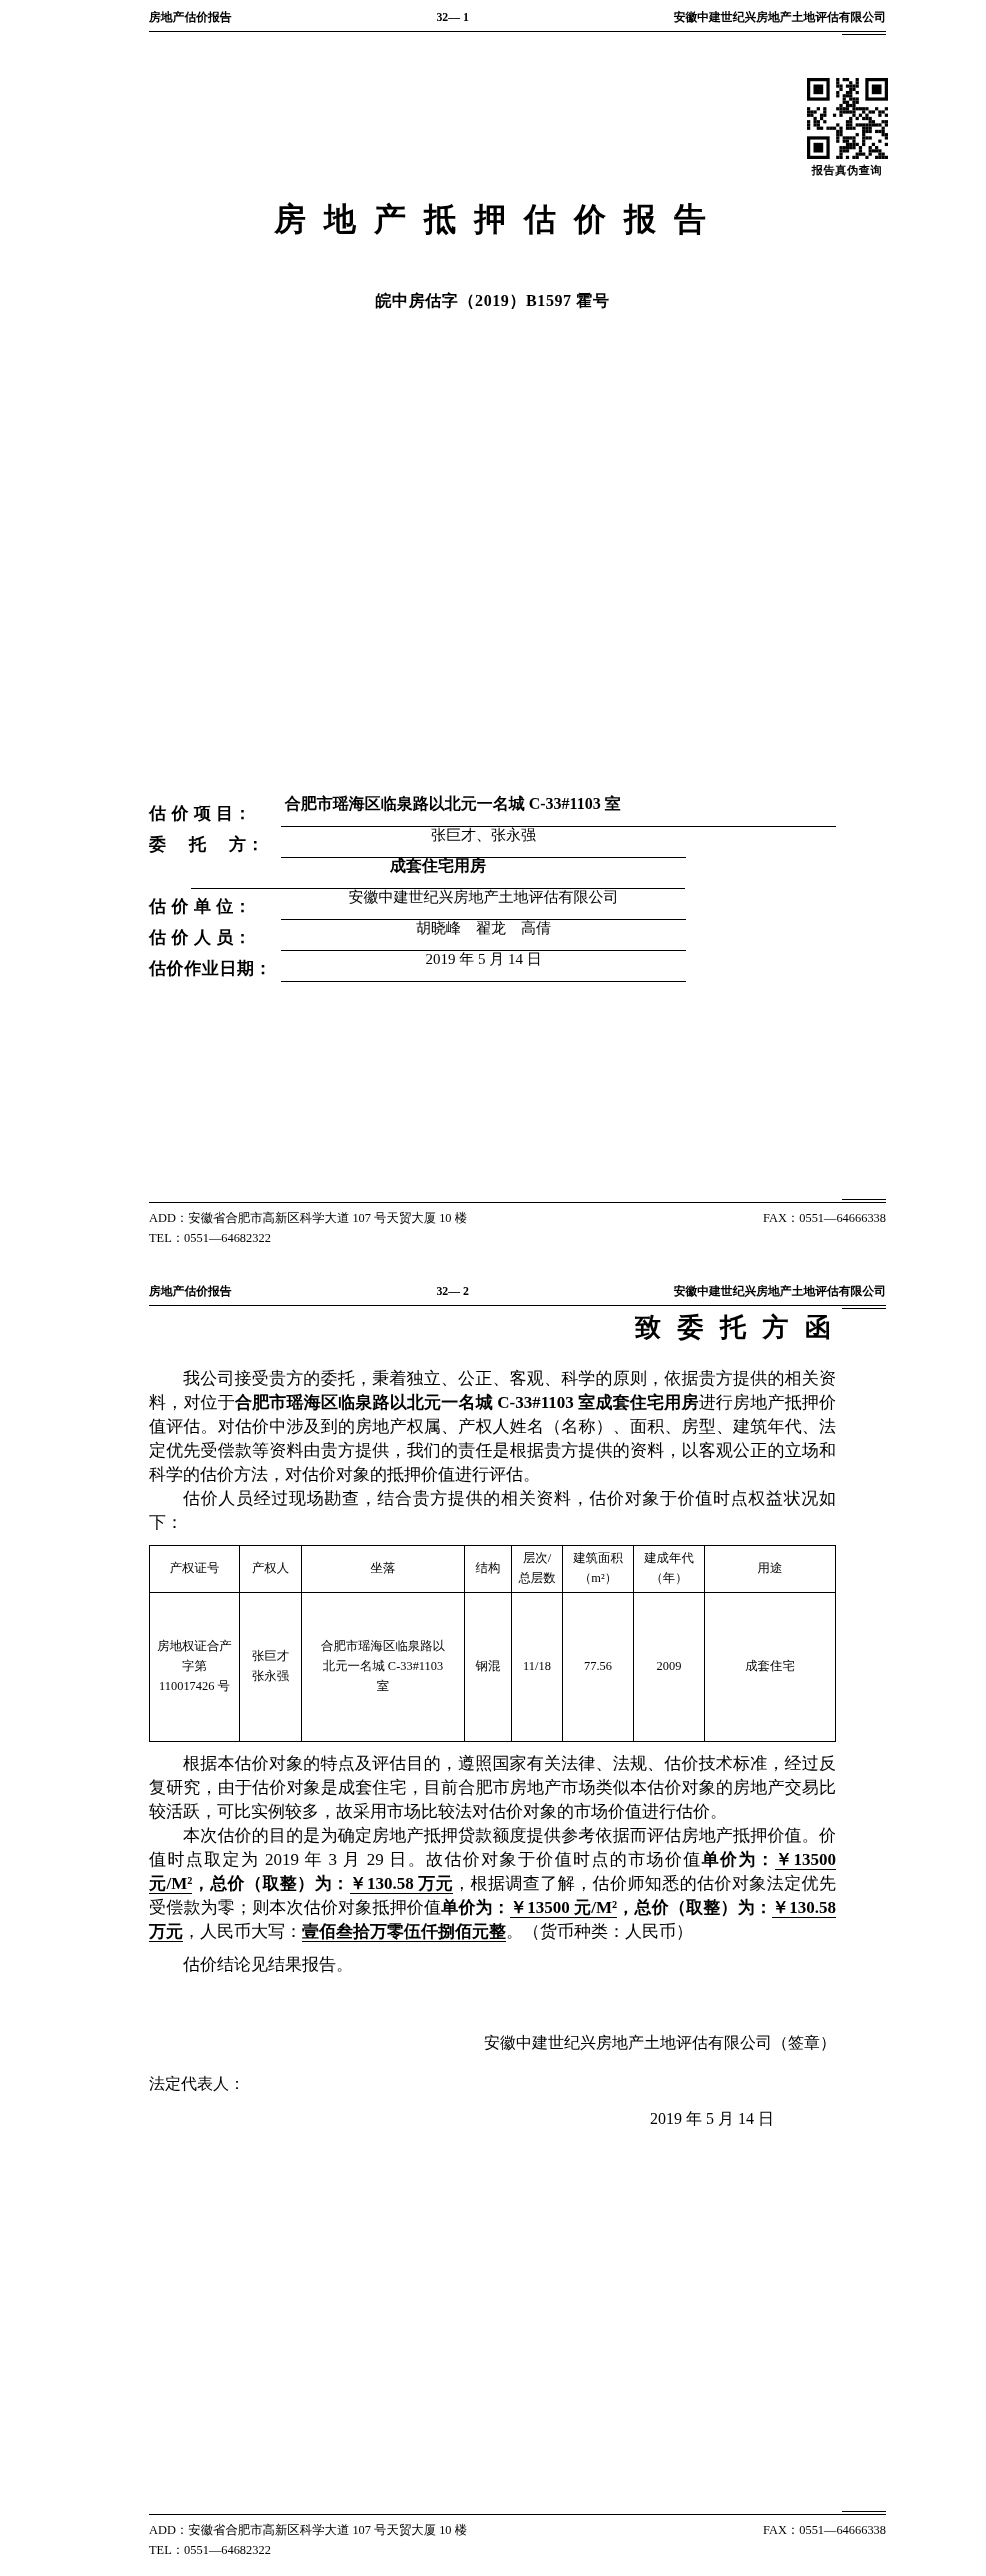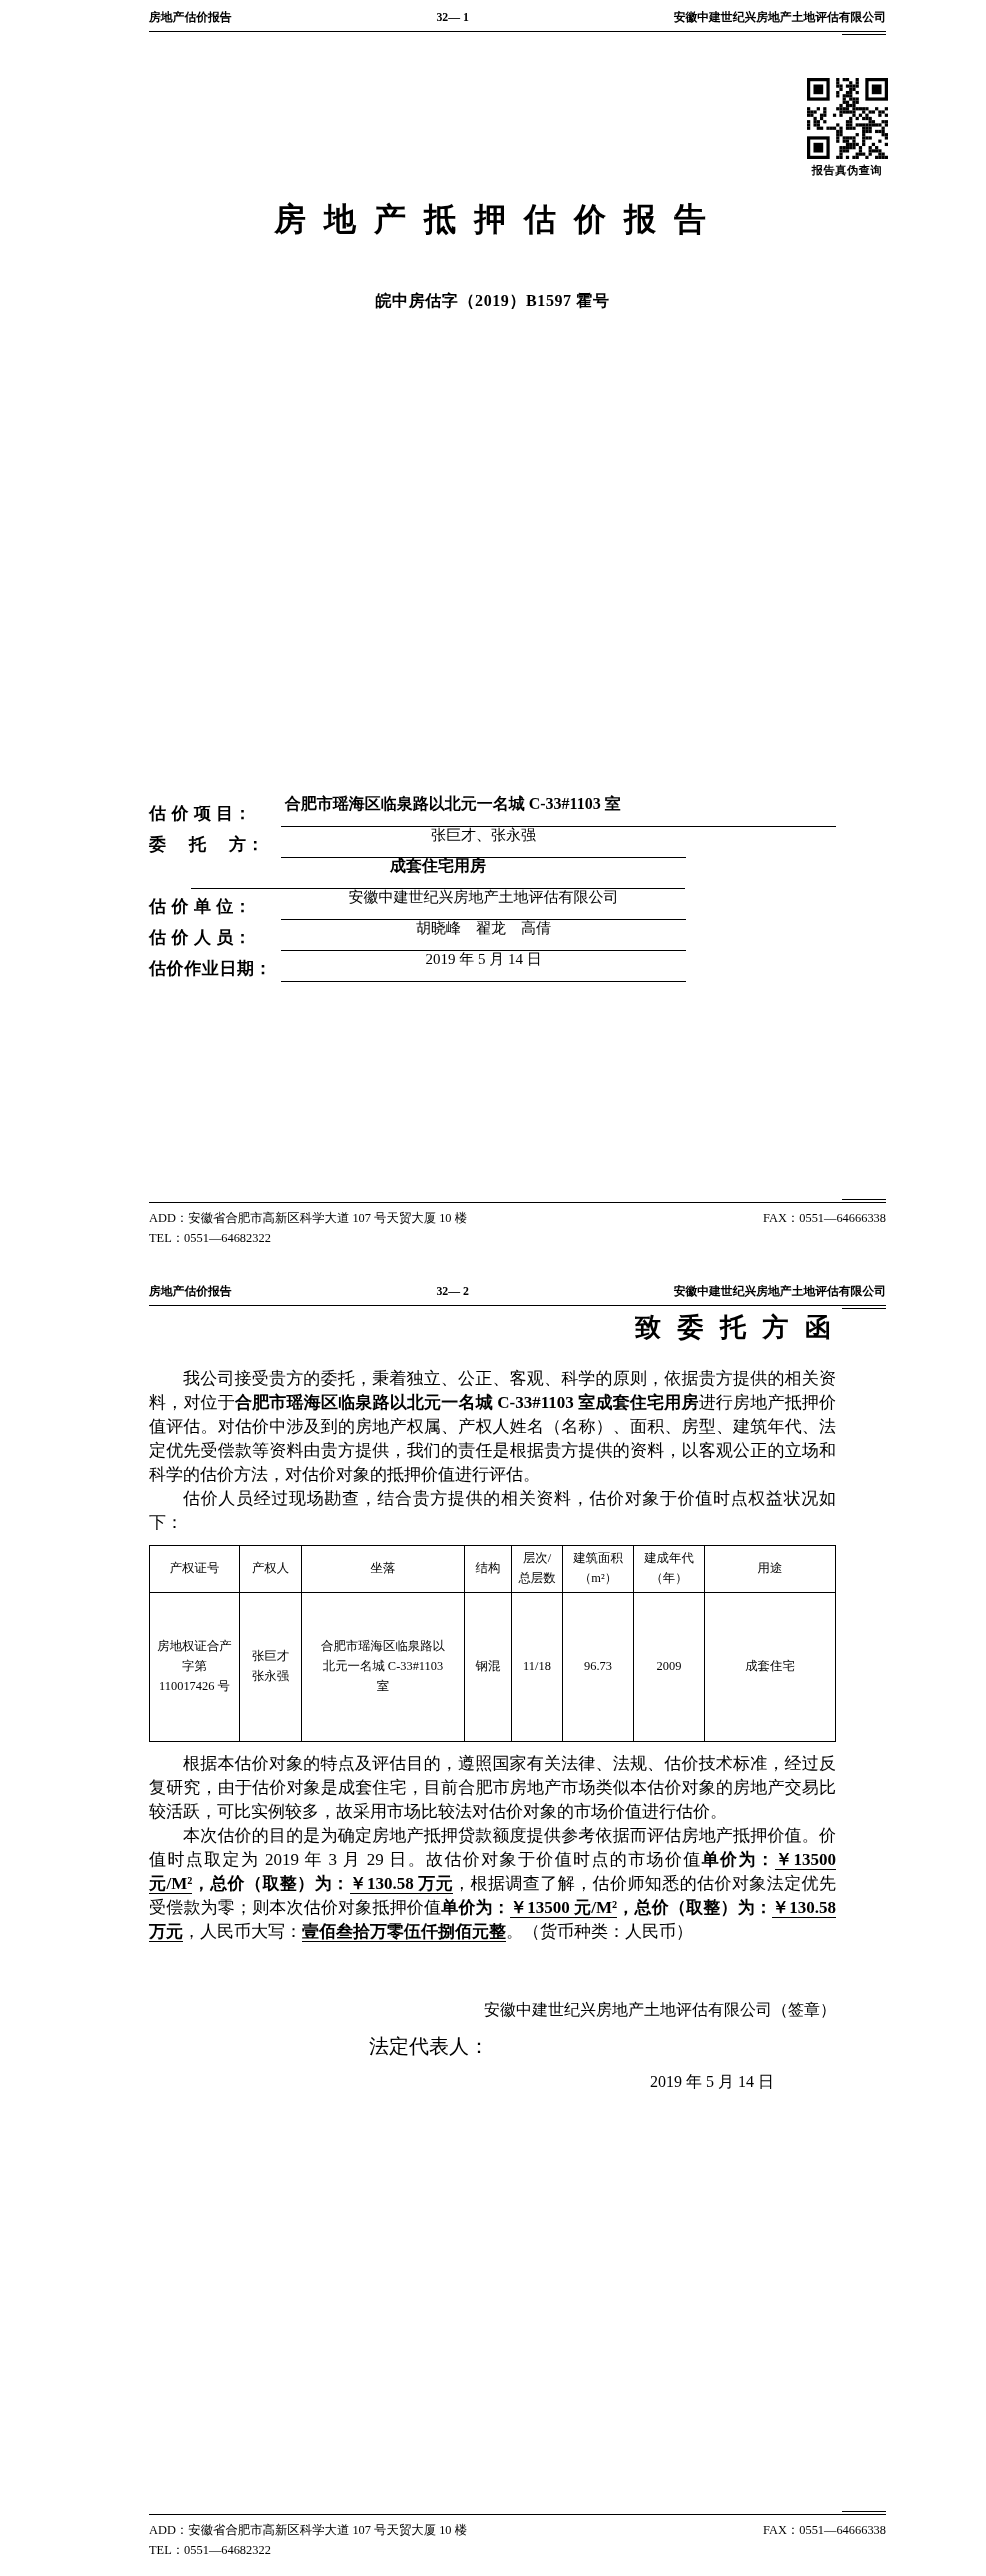--- a/index.html
+++ b/index.html
@@ -94,21 +94,21 @@
     padding:2.5px 3.7px; white-space:pre-line; text-indent:0;
   }
   table.rights th { height:47px; }
   table.rights td { height:149px; }
 
   .p5 { margin-top:8.7px !important; }
 
   .sig { margin-top:56px; }
   .sig div { line-height:1.3; }
   .sig-company { text-align:right; font-size:16px; }
-  .sig-legal { text-align:center; padding-right:127px; font-size:20px; margin-top:12px; }
+  .sig-legal { text-align:left; padding-right:127px; font-size:16px; margin-top:21px; }
   .sig-date { text-align:right; padding-right:62px; font-size:16px; margin-top:13.7px; }
 </style>
 </head>
 <body>
 
 <div class="page" id="page1">
 
   <div class="hdr">
     <span>房地产估价报告</span>
     <span>32— 1</span>
@@ -407,31 +407,32 @@
           <td>房地权证合产
 字第
 110017426 号</td>
           <td>张巨才
 张永强</td>
           <td>合肥市瑶海区临泉路以
 北元一名城 C-33#1103
 室</td>
           <td>钢混</td>
           <td>11/18</td>
-          <td>96.73</td>
+          <td>77.56</td>
           <td>2009</td>
           <td>成套住宅</td>
         </tr>
       </tbody>
     </table>
 
     <p>根据本估价对象的特点及评估目的，遵照国家有关法律、法规、估价技术标准，经过反复研究，由于估价对象是成套住宅，目前合肥市房地产市场类似本估价对象的房地产交易比较活跃，可比实例较多，故采用市场比较法对估价对象的市场价值进行估价。</p>
 
     <p><span>本次估价的目的是为确定房地产抵押贷款额度提供参考依据而评估房地产抵押价值。价值时点取定为 2019 年 3 月 29 日。故估价对象于价值时点的市场价值</span><span class="b">单价为：</span><span class="bu">￥13500 元/M²</span><span class="b">，总价（取整）为：</span><span class="bu">￥130.58 万元</span><span>，根据调查了解，估价师知悉的估价对象法定优先受偿款为零；则本次估价对象抵押价值</span><span class="b">单价为：</span><span class="bu">￥13500 元/M²</span><span class="b">，总价（取整）为：</span><span class="bu">￥130.58 万元</span><span>，人民币大写：</span><span class="bu">壹佰叁拾万零伍仟捌佰元整</span><span>。（货币种类：人民币）</span></p>
 
+    <p class="p5">估价结论见结果报告。</p>
 
     <div class="sig">
       <div class="sig-company">安徽中建世纪兴房地产土地评估有限公司（签章）</div>
       <div class="sig-legal">法定代表人：</div>
       <div class="sig-date">2019 年 5 月 14 日</div>
     </div>
   </div>
 
   <div class="ftr">
     <div class="ftr-row1">

